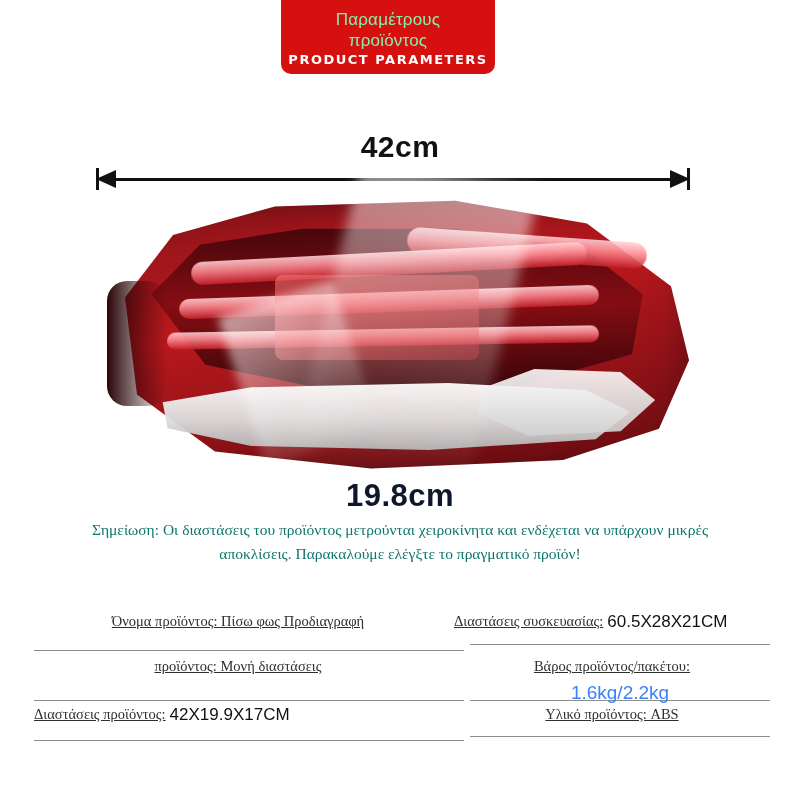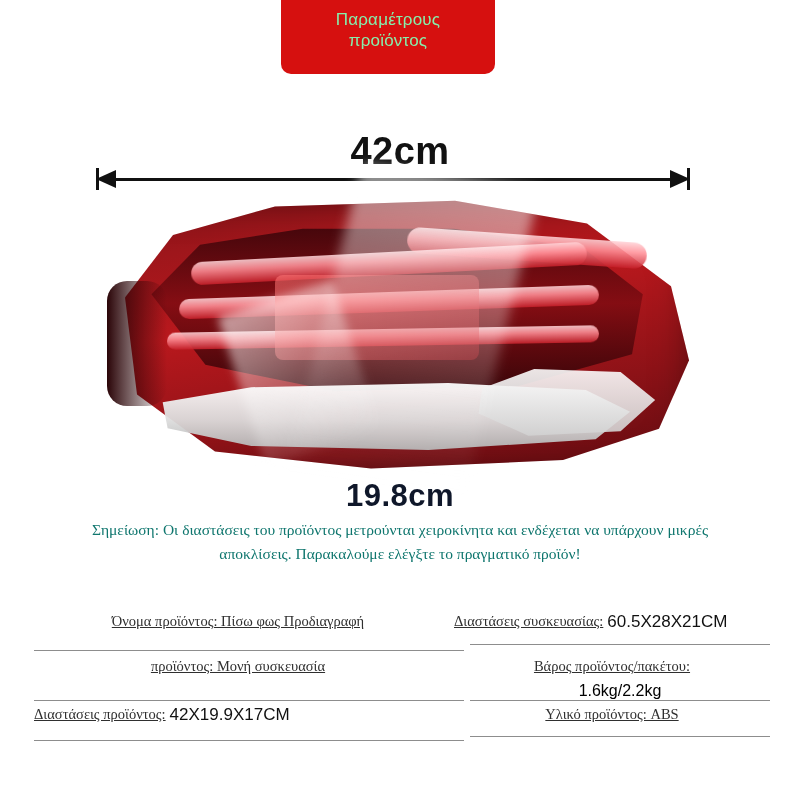--- a/index.html
+++ b/index.html
@@ -53,21 +53,21 @@
     font-family: "DejaVu Sans", sans-serif;
   }
 
   
   .dim-width-label {
     position: absolute;
     left: 0;
     top: 130px;
     width: 800px;
     text-align: center;
-    font-size: 38px;
+    font-size: 30px;
     font-weight: bold;
     color: #111;
     letter-spacing: 0.5px;
   }
   .dim-height-label {
     position: absolute;
     left: 0;
     top: 478px;
     width: 800px;
     text-align: center;
@@ -285,20 +285,21 @@
   .rule.d { left: 470px; top: 700px; width: 300px; }
   .rule.e { left: 34px;  top: 740px; width: 430px; }
   .rule.f { left: 470px; top: 736px; width: 300px; }
 </style>
 </head>
 <body>
 
 <div class="banner">
   <div class="banner-title">Παραμέτρους</div>
   <div class="banner-title">προϊόντος</div>
+  <div class="banner-sub">PRODUCT PARAMETERS</div>
 </div>
 
 <div class="dim-width-label">42cm</div>
 
 <div class="arrow-row">
   <div class="tick left"></div>
   <div class="tick right"></div>
   <div class="arrow-line"></div>
   <div class="arrow-head left"></div>
   <div class="arrow-head right"></div>
@@ -337,33 +338,33 @@
       <div class="spec-label center">Όνομα προϊόντος: Πίσω φως Προδιαγραφή</div>
     </div>
     <div class="spec-cell right">
       <div class="spec-label">Διαστάσεις συσκευασίας:</div>
       <div class="spec-value">60.5X28X21CM</div>
     </div>
   </div>
 
   <div class="spec-row r2">
     <div class="spec-cell left">
-      <div class="spec-label center">προϊόντος: Μονή συσκευασία</div>
+      <div class="spec-label center">προϊόντος: Μονή διαστάσεις</div>
     </div>
     <div class="spec-cell right">
       <div class="spec-label center">Βάρος προϊόντος/πακέτου:</div>
     </div>
   </div>
 
   <div class="spec-row r3">
     <div class="spec-cell left">
       <div class="spec-label">Διαστάσεις προϊόντος:</div>
       <div class="spec-value">42X19.9X17CM</div>
     </div>
     <div class="spec-cell right">
       <div class="spec-label center">Υλικό προϊόντος: ABS</div>
     </div>
   </div>
 
 </div>
 
 <div style="position:absolute; left:470px; top:682px; width:300px; text-align:center;
-            font-size:16px; color:#000000; font-family:'Liberation Sans', sans-serif;">1.6kg/2.2kg</div>
+            font-size:19px; color:#3b82f6; font-family:'Liberation Sans', sans-serif;">1.6kg/2.2kg</div>
 
 </body></html>

